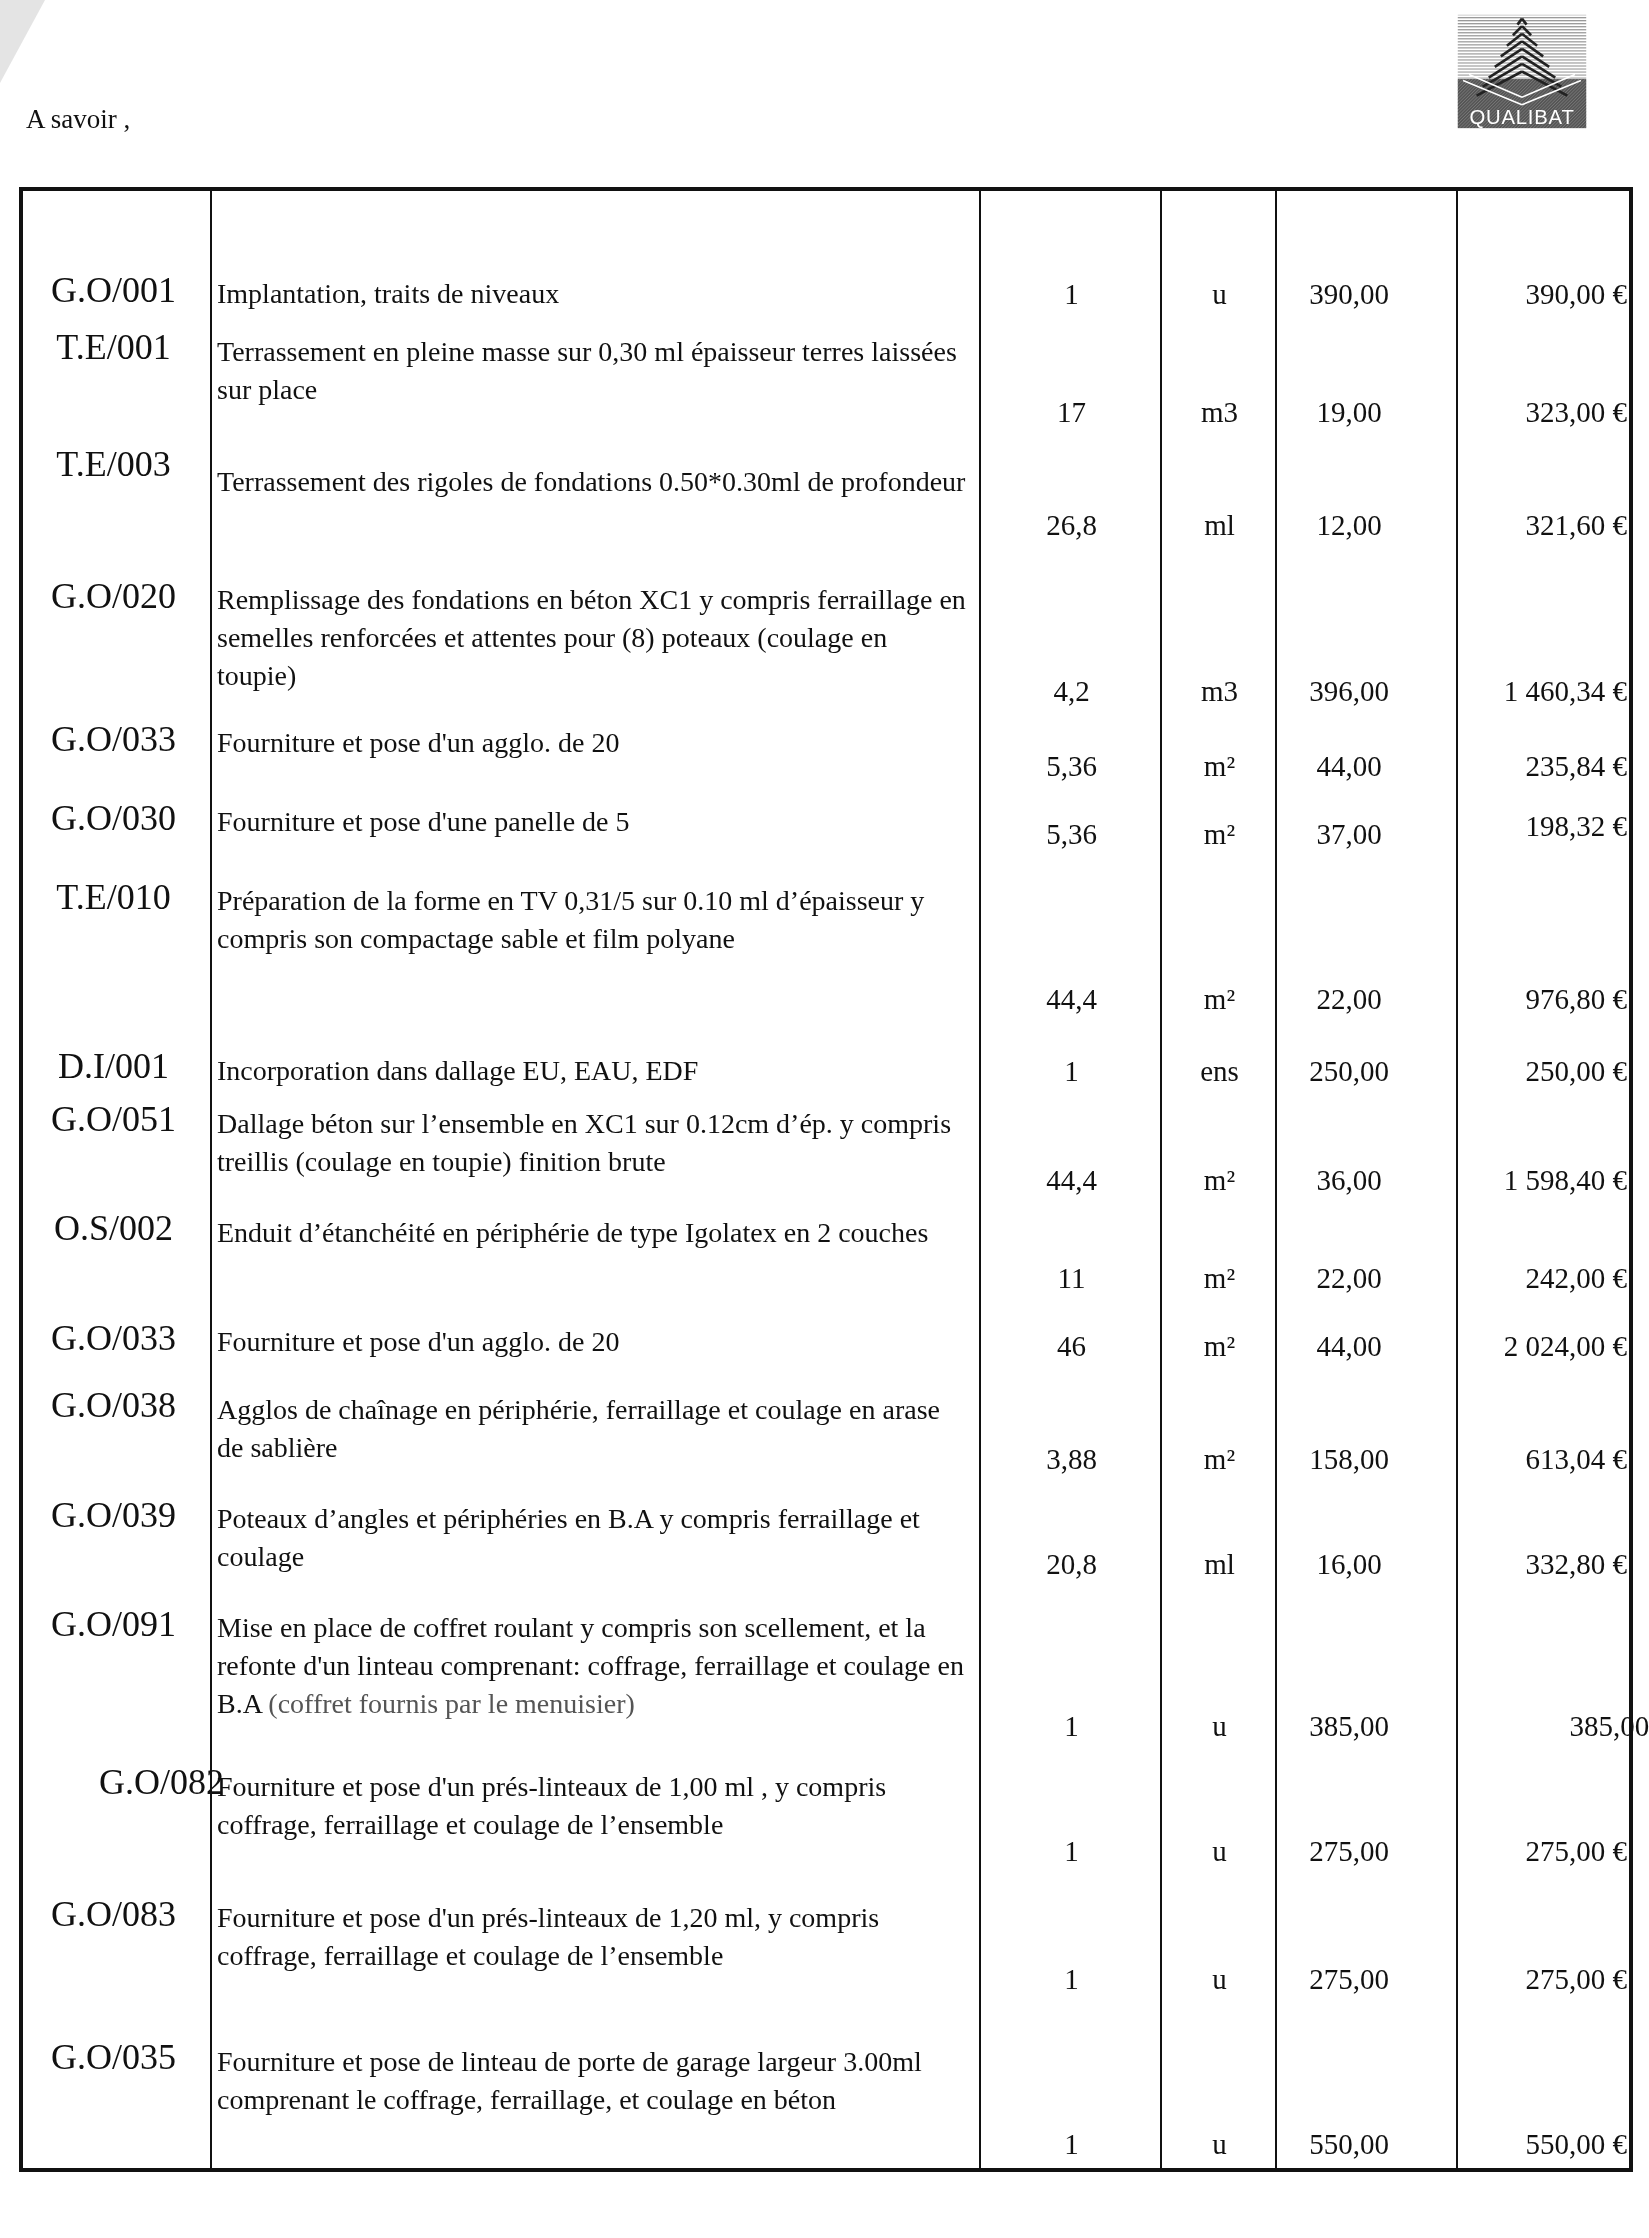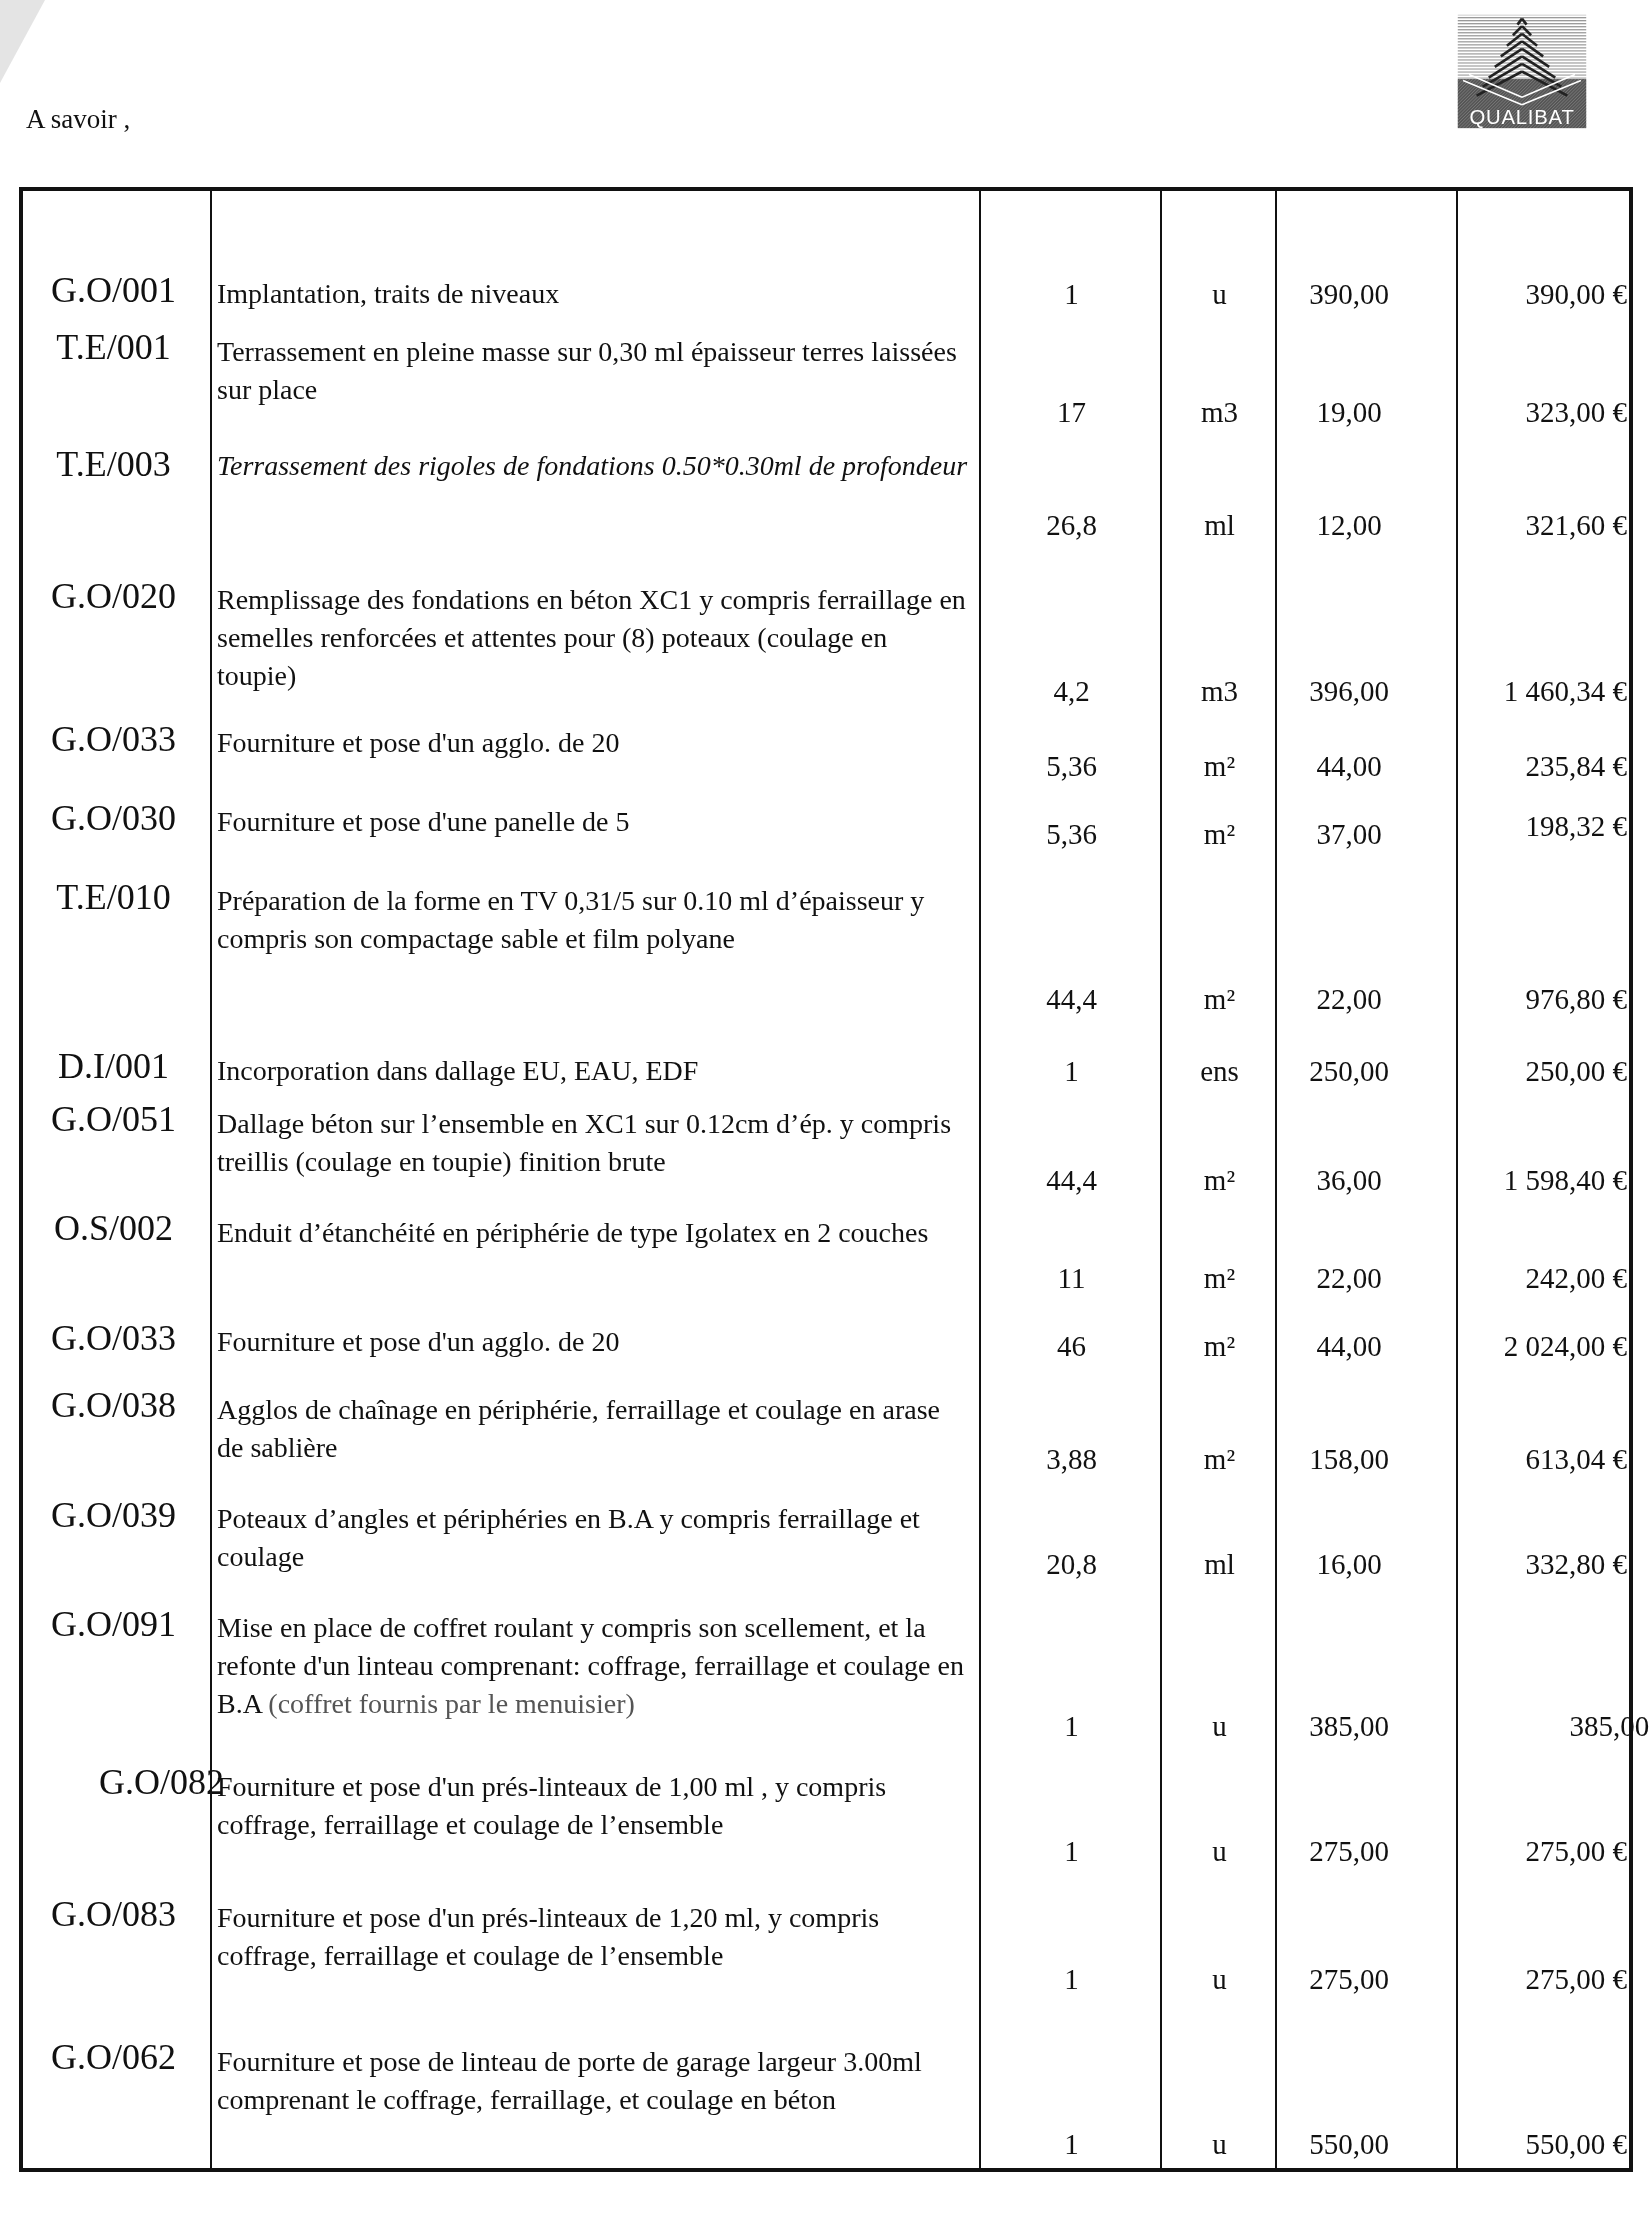--- a/index.html
+++ b/index.html
@@ -92,21 +92,21 @@
       <div class="row">
         <div class="cell code" style="top: 137px;">T.E/001</div>
         <div class="cell desc" style="top: 142px;"><span>Terrassement en pleine masse sur 0,30 ml épaisseur terres laissées sur place</span></div>
         <div class="cell num qty" style="top: 202px;">17</div>
         <div class="cell num unit" style="top: 202px;">m3</div>
         <div class="cell num pv" style="top: 202px;">19,00</div>
         <div class="cell mt" style="top: 202px;">323,00 €</div>
       </div>
       <div class="row">
         <div class="cell code" style="top: 254px;">T.E/003</div>
-        <div class="cell desc" style="top: 256px; font-style: italic;"><span>Terrassement des rigoles de fondations 0.50*0.30ml de profondeur</span></div>
+        <div class="cell desc" style="top: 272px;"><span>Terrassement des rigoles de fondations 0.50*0.30ml de profondeur</span></div>
         <div class="cell num qty" style="top: 315px;">26,8</div>
         <div class="cell num unit" style="top: 315px;">ml</div>
         <div class="cell num pv" style="top: 315px;">12,00</div>
         <div class="cell mt" style="top: 315px;">321,60 €</div>
       </div>
       <div class="row">
         <div class="cell code" style="top: 386px;">G.O/020</div>
         <div class="cell desc" style="top: 390px;"><span>Remplissage des fondations en béton XC1 y compris ferraillage en semelles renforcées et attentes pour (8) poteaux (coulage en toupie)</span></div>
         <div class="cell num qty" style="top: 481px;">4,2</div>
         <div class="cell num unit" style="top: 481px;">m3</div>
@@ -203,21 +203,21 @@
       </div>
       <div class="row">
         <div class="cell code" style="top: 1704px;">G.O/083</div>
         <div class="cell desc" style="top: 1708px;"><span>Fourniture et pose d'un prés-linteaux de 1,20 ml, y compris coffrage, ferraillage et coulage de l’ensemble</span></div>
         <div class="cell num qty" style="top: 1769px;">1</div>
         <div class="cell num unit" style="top: 1769px;">u</div>
         <div class="cell num pv" style="top: 1769px;">275,00</div>
         <div class="cell mt" style="top: 1769px;">275,00 €</div>
       </div>
       <div class="row">
-        <div class="cell code" style="top: 1847px;">G.O/062</div>
+        <div class="cell code" style="top: 1847px;">G.O/035</div>
         <div class="cell desc" style="top: 1852px;"><span>Fourniture et pose de linteau de porte de garage largeur 3.00ml comprenant le coffrage, ferraillage, et coulage en béton</span></div>
         <div class="cell num qty" style="top: 1934px;">1</div>
         <div class="cell num unit" style="top: 1934px;">u</div>
         <div class="cell num pv" style="top: 1934px;">550,00</div>
         <div class="cell mt" style="top: 1934px;">550,00 €</div>
       </div>
     </div>
 </div>
 
 

